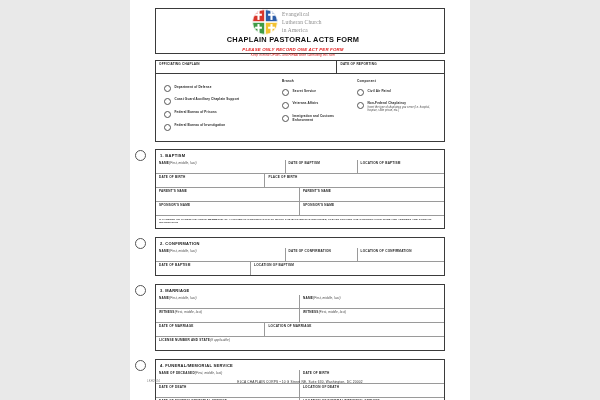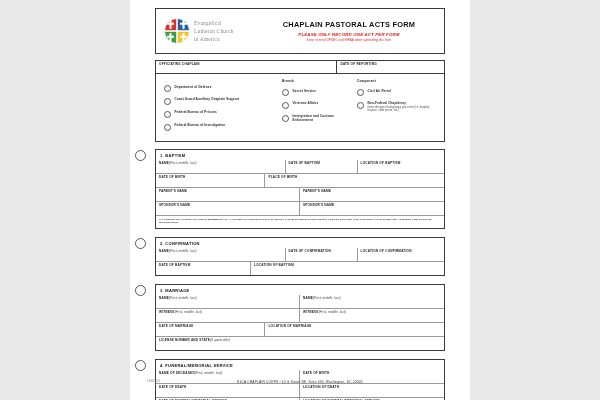--- a/index.html
+++ b/index.html
@@ -16,20 +16,21 @@
   .sheet{
     position:absolute;left:25px;top:8px;width:290px;
   }
   
   .header-box{
     border:1.2px solid #3a3a3a;
     height:44px;
     display:flex;align-items:center;
     background:#fff;
     margin-bottom:6px;
+    flex-direction:column;
   }
   .logo-wrap{
     display:flex;align-items:center;gap:4px;
     padding-left:8px;width:112px;box-sizing:border-box;
   }
   .logo-mark{width:26px;height:26px;flex:none;}
   .logo-text{
     font-size:5.2px;line-height:1.5;color:#8a8a8a;
     letter-spacing:.2px;font-family:"Liberation Serif", serif;
   }

